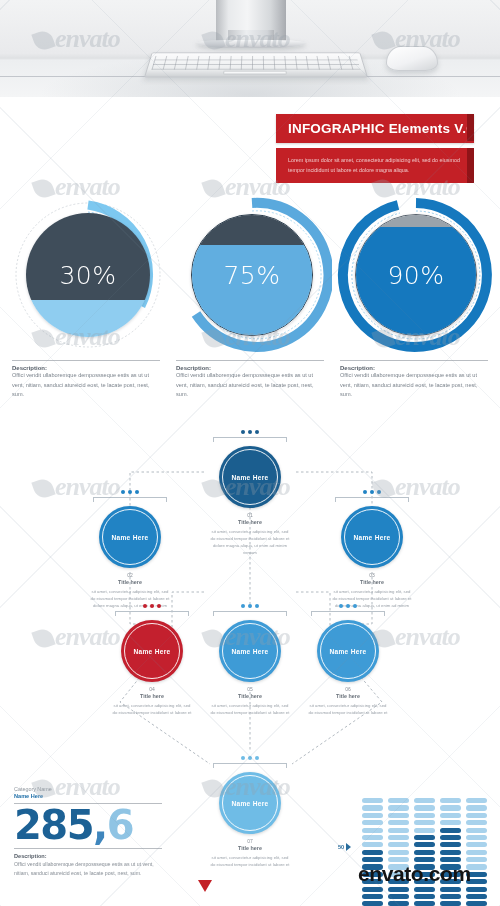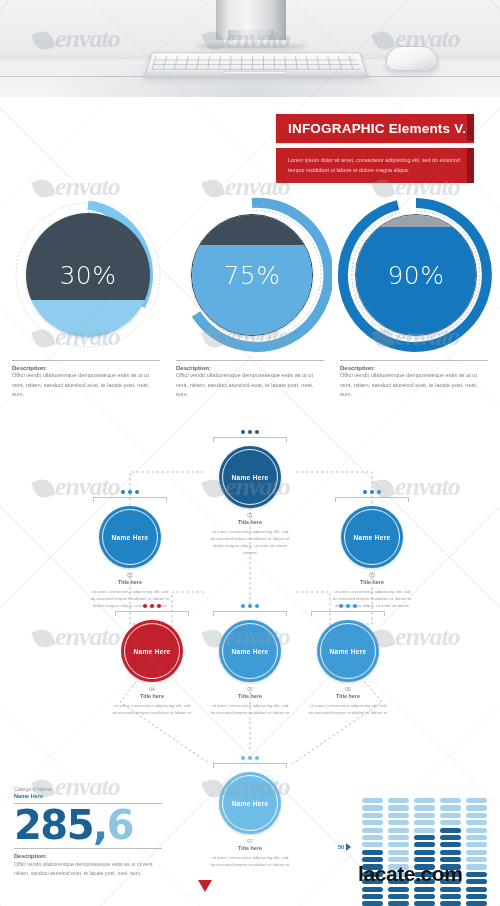--- a/index.html
+++ b/index.html
@@ -518,13 +518,13 @@
 <div class="wm-text" style="left:374px; top:322px;"><span class="leaf"></span><span>envato</span></div>
 <div class="wm-text" style="left:34px; top:472px;"><span class="leaf"></span><span>envato</span></div>
 <div class="wm-text" style="left:204px; top:472px;"><span class="leaf"></span><span>envato</span></div>
 <div class="wm-text" style="left:374px; top:472px;"><span class="leaf"></span><span>envato</span></div>
 <div class="wm-text" style="left:34px; top:622px;"><span class="leaf"></span><span>envato</span></div>
 <div class="wm-text" style="left:204px; top:622px;"><span class="leaf"></span><span>envato</span></div>
 <div class="wm-text" style="left:374px; top:622px;"><span class="leaf"></span><span>envato</span></div>
 <div class="wm-text" style="left:34px; top:772px;"><span class="leaf"></span><span>envato</span></div>
 <div class="wm-text" style="left:204px; top:772px;"><span class="leaf"></span><span>envato</span></div>
 
-<div class="gfx">lacate.com</div>
+<div class="gfx">envato.com</div>
 
 </body></html>

